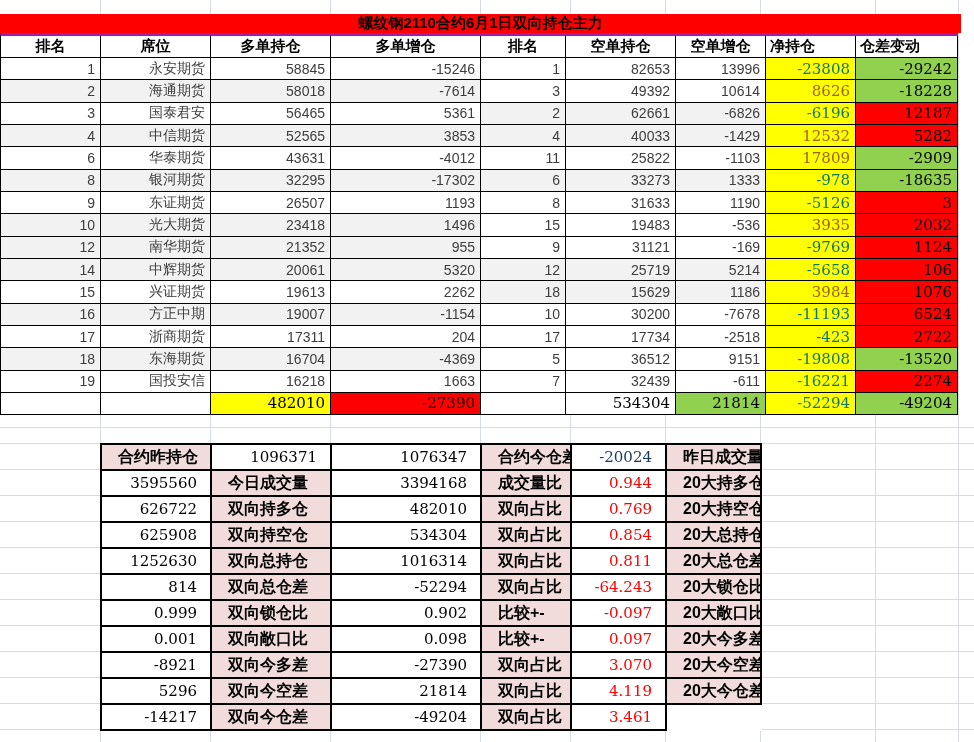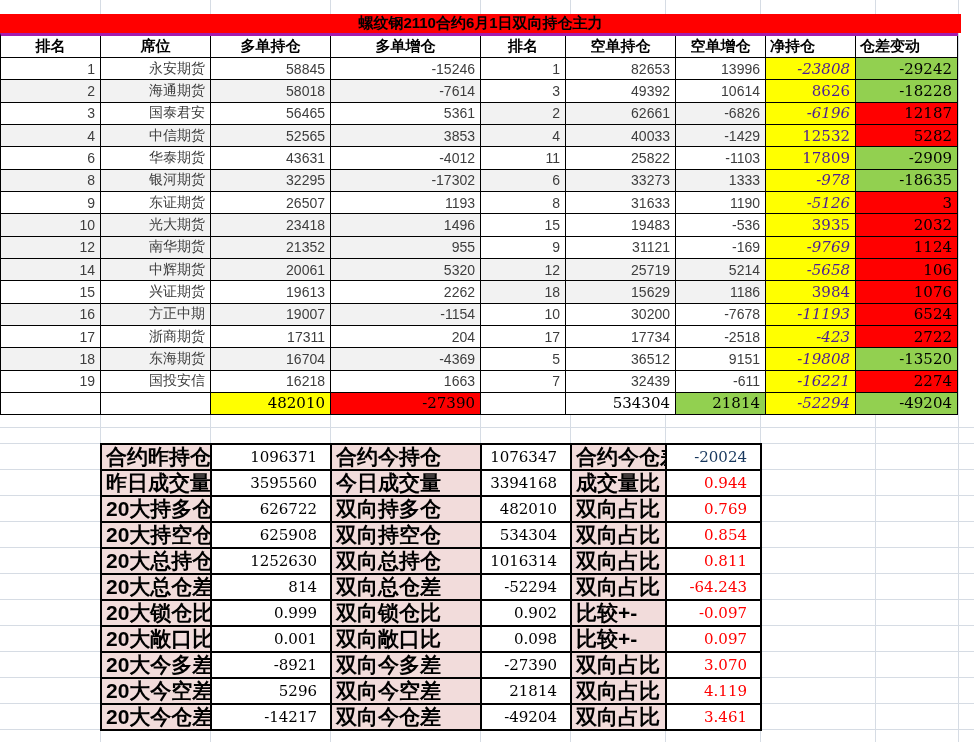--- a/index.html
+++ b/index.html
@@ -21,38 +21,38 @@
     grid-template-rows:22px repeat(15,22.34px) 22px;
     border-left:1px solid #000;border-top:3px solid #a21caf;background:#fff;}
   .c{box-sizing:border-box;border-right:1px solid #000;border-bottom:1px solid #000;
     display:flex;align-items:center;justify-content:flex-end;padding-right:5px;
     font-size:14px;color:#3d3d3d;background:#fff;overflow:hidden;white-space:nowrap;}
   .hd{font-weight:bold;color:#000;font-size:15px;justify-content:center;padding-right:0;}
   .hd.hl{justify-content:flex-start;padding-left:4px;}
   .s{background:#F2F2F2;}
   .serif{font-family:"DejaVu Serif",serif;font-size:15px;color:#000;}
   .net{background:#FFFF00;font-family:"DejaVu Serif",serif;font-size:15px;}
-  .net.neg{color:#4c1d95;font-style:italic;}
-  .net.pos{color:#4c1d95;}
+  .net.neg{color:#0f766e;}
+  .net.pos{color:#a16207;}
   .diff{font-family:"DejaVu Serif",serif;font-size:15px;color:#000;padding-left:36px;}
   .diff.neg{background:#92D050;}
   .diff.pos{background:#FF0000;}
   .bg-yellow{background:#FFFF00;}
   .bg-red{background:#FF0000;}
   .bg-green{background:#92D050;}
   .bg-blue{background:#DAEEF3;}
 
   
   .summary{position:absolute;left:100px;top:443px;z-index:1;display:grid;
     grid-template-columns:110px 120px 150px 90px 95px 95px;
     grid-auto-rows:26px;border-left:2px solid #000;border-top:2px solid #000;background:#fff;}
   .sc{box-sizing:border-box;border-right:2px solid #000;border-bottom:2px solid #000;
     display:flex;align-items:center;overflow:hidden;white-space:nowrap;background:#fff;}
-  .lab{background:#F2DCDB;font-weight:bold;font-size:21px;color:#000;
-    justify-content:flex-start;padding-left:4px;}
+  .lab{background:#F2DCDB;font-weight:bold;font-size:16px;color:#000;
+    justify-content:flex-start;padding-left:16px;}
   .val{font-family:"DejaVu Serif",serif;font-size:15px;color:#000;
     justify-content:flex-end;padding-right:13px;}
   .t-red{color:#FF0000;}
   .t-navy{color:#17375D;}
 </style>
 </head>
 <body>
 
 <div class="stage">
 
@@ -253,21 +253,20 @@
     <div class="c serif">534304</div>
     <div class="c serif bg-green">21814</div>
     <div class="c net neg">-52294</div>
     <div class="c diff neg">-49204</div>
   </div>
 
   <div class="summary">
 
     <div class="sc lab">合约昨持仓</div>
     <div class="sc val bg-yellow">1096371</div>
-    <div class="sc lab">合约今持仓</div>
     <div class="sc val bg-yellow">1076347</div>
     <div class="sc lab">合约今仓差</div>
     <div class="sc val bg-green t-navy">-20024</div>
 
     <div class="sc lab">昨日成交量</div>
     <div class="sc val bg-yellow">3595560</div>
     <div class="sc lab">今日成交量</div>
     <div class="sc val bg-yellow">3394168</div>
     <div class="sc lab">成交量比</div>
     <div class="sc val t-red">0.944</div>

